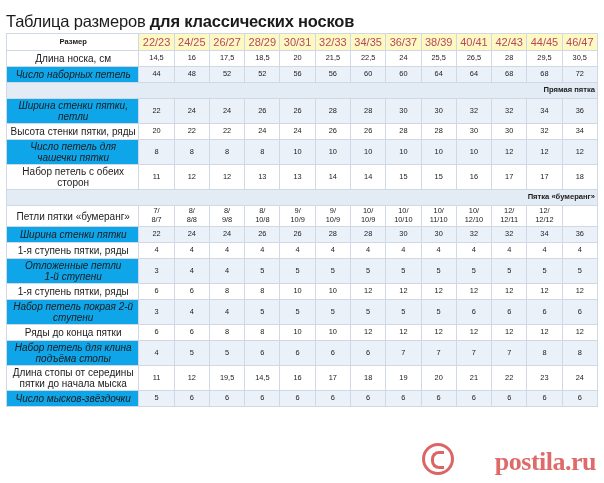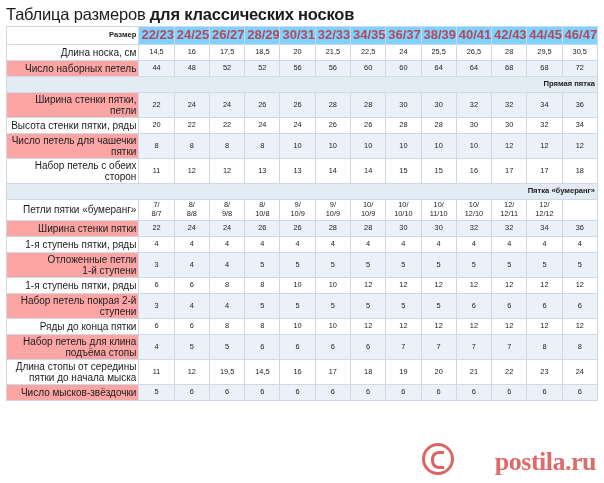--- a/index.html
+++ b/index.html
@@ -9,21 +9,21 @@
     font-family:"Liberation Sans", sans-serif;
     color:#1b1b1b;
     overflow:hidden;
     position:relative;
   }
   .page{width:604px;height:483px;position:relative;}
 
   .title{
     font-size:16.5px;
     font-weight:bold;
-    padding:5px 6px 2px 6px;
+    padding:12px 6px 2px 6px;
     letter-spacing:-0.2px;
     white-space:nowrap;
   }
   .title .thin{font-weight:normal;}
   .subtitle{
     font-size:10.5px;
     font-weight:bold;
     padding:0 6px 4px 6px;
     white-space:nowrap;
   }
@@ -39,35 +39,35 @@
     border:1px solid #cfd8e4;
     padding:1px 2px;
     text-align:center;
     vertical-align:middle;
     line-height:1.15;
     height:13px;
     overflow:hidden;
     white-space:nowrap;
   }
   td.lbl,th.lbl{
-    text-align:right;
+    text-align:center;
     padding-left:3px;
     white-space:normal;
     line-height:1.1;
   }
   
   col.c0{width:122px;}
   col.cd{width:32.5px;}
 
   
   tr.sizes td{
-    background:#7dd3fc;
+    background:#fef9c3;
     color:#b5485f;
-    font-weight:bold;
-    font-size:13px;
+    font-weight:normal;
+    font-size:11px;
     height:14px;
   }
   tr.sizes td.lbl{
     background:#ffffff;
     color:#1b1b1b;
     font-weight:bold;
     font-size:7.6px;
   }
 
   
@@ -76,21 +76,21 @@
     text-align:right;
     font-weight:bold;
     font-size:7.6px;
     height:13px;
     border-left:1px solid #cfd8e4;
     border-right:1px solid #cfd8e4;
   }
 
   tr.white td{background:#ffffff;}
   tr.blue td{background:#eaf1f8;}
-  tr.blue td.lbl{background:#fca5a5;}
+  tr.blue td.lbl{background:#0ea5e9;font-style:italic;}
   tr.white td.lbl{background:#ffffff;}
 
   td.lbl{font-size:10px;}
   .two td{height:18px;}
 
   
   .wm{
     position:absolute;
     right:8px;
     bottom:6px;

